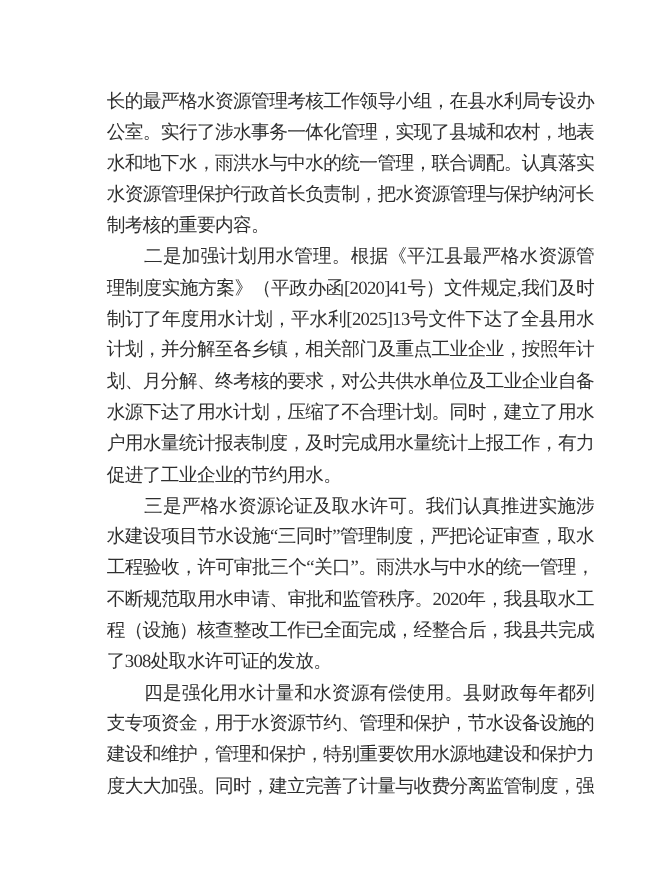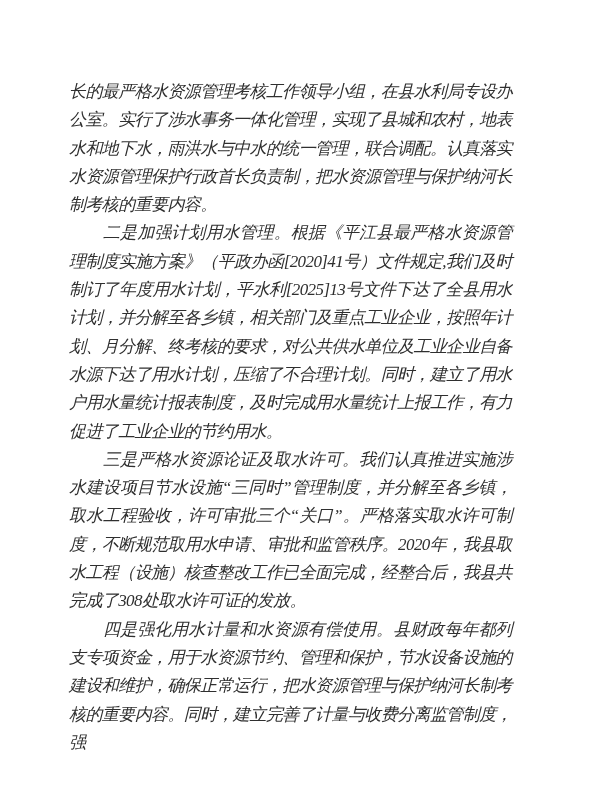--- a/index.html
+++ b/index.html
@@ -9,24 +9,23 @@
   }
   .page {
     position: relative;
     width: 611px;
     height: 791px;
     background: #ffffff;
     overflow: hidden;
   }
   .content {
     position: absolute;
-    left: 69px;
+    left: 97px;
     top: 78px;
     width: 443px;
-    font-style: italic;
   }
   .para {
     margin: 0;
     font-family: "Liberation Serif", "DejaVu Serif", serif;
     font-size: 17px;
     line-height: 28.3px;
     letter-spacing: -0.6px;
     color: #2f2f2f;
     text-align: justify;
     text-justify: inter-ideograph;
@@ -36,16 +35,16 @@
     text-indent: 2em;
   }
 </style>
 </head>
 <body>
 
 <div class="page">
   <div class="content">
     <p class="para">长的最严格水资源管理考核工作领导小组，在县水利局专设办公室。实行了涉水事务一体化管理，实现了县城和农村，地表水和地下水，雨洪水与中水的统一管理，联合调配。认真落实水资源管理保护行政首长负责制，把水资源管理与保护纳河长制考核的重要内容。</p>
     <p class="para indent">二是加强计划用水管理。根据《平江县最严格水资源管理制度实施方案》（平政办函[2020]41号）文件规定,我们及时制订了年度用水计划，平水利[2025]13号文件下达了全县用水计划，并分解至各乡镇，相关部门及重点工业企业，按照年计划、月分解、终考核的要求，对公共供水单位及工业企业自备水源下达了用水计划，压缩了不合理计划。同时，建立了用水户用水量统计报表制度，及时完成用水量统计上报工作，有力促进了工业企业的节约用水。</p>
-    <p class="para indent">三是严格水资源论证及取水许可。我们认真推进实施涉水建设项目节水设施“三同时”管理制度，并分解至各乡镇，取水工程验收，许可审批三个“关口”。严格落实取水许可制度，不断规范取用水申请、审批和监管秩序。2020年，我县取水工程（设施）核查整改工作已全面完成，经整合后，我县共完成了308处取水许可证的发放。</p>
-    <p class="para indent">四是强化用水计量和水资源有偿使用。县财政每年都列支专项资金，用于水资源节约、管理和保护，节水设备设施的建设和维护，确保正常运行，把水资源管理与保护纳河长制考核的重要内容。同时，建立完善了计量与收费分离监管制度，强</p>
+    <p class="para indent">三是严格水资源论证及取水许可。我们认真推进实施涉水建设项目节水设施“三同时”管理制度，严把论证审查，取水工程验收，许可审批三个“关口”。雨洪水与中水的统一管理，不断规范取用水申请、审批和监管秩序。2020年，我县取水工程（设施）核查整改工作已全面完成，经整合后，我县共完成了308处取水许可证的发放。</p>
+    <p class="para indent">四是强化用水计量和水资源有偿使用。县财政每年都列支专项资金，用于水资源节约、管理和保护，节水设备设施的建设和维护，管理和保护，特别重要饮用水源地建设和保护力度大大加强。同时，建立完善了计量与收费分离监管制度，强</p>
   </div>
 </div>
 
 </body></html>

